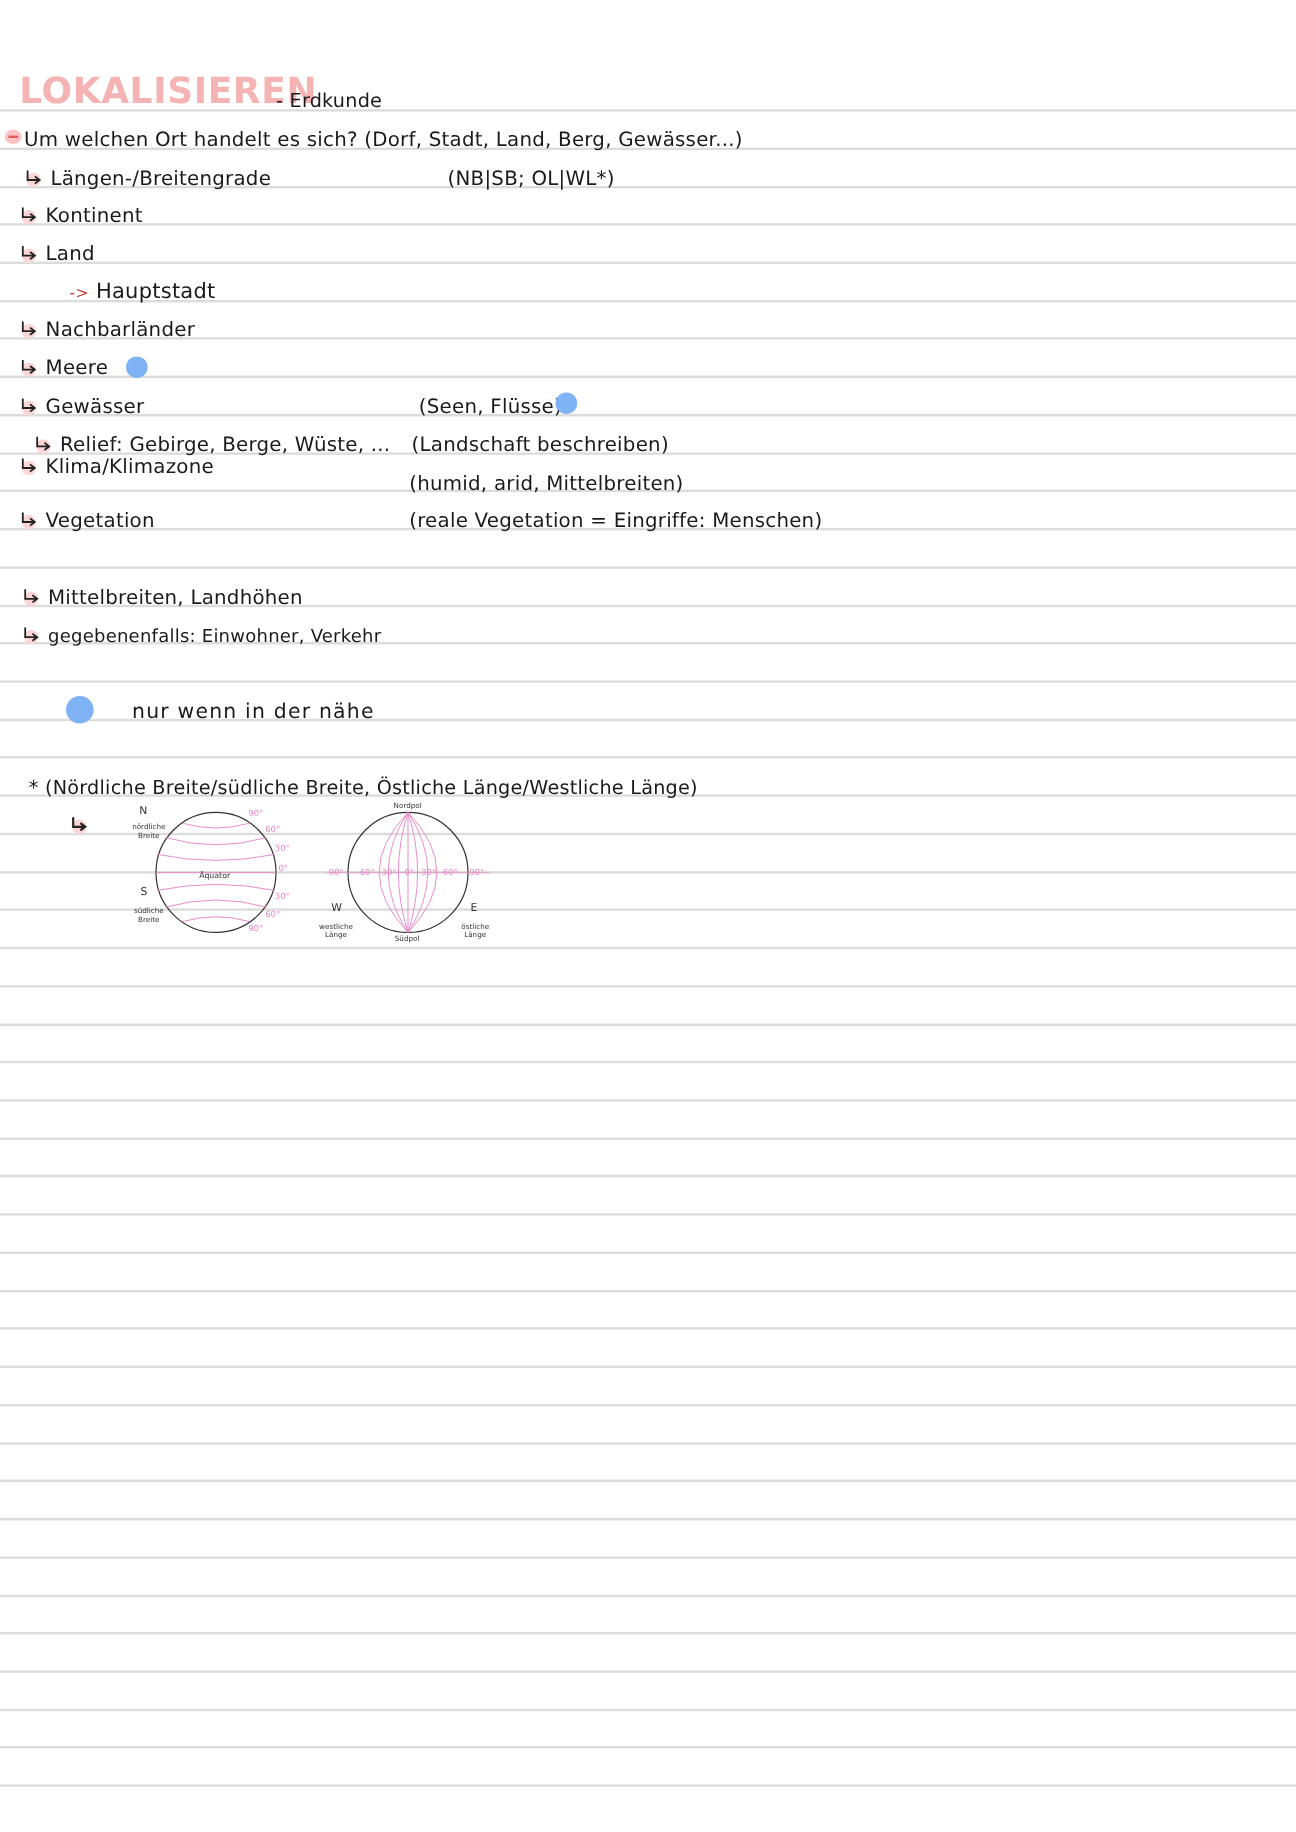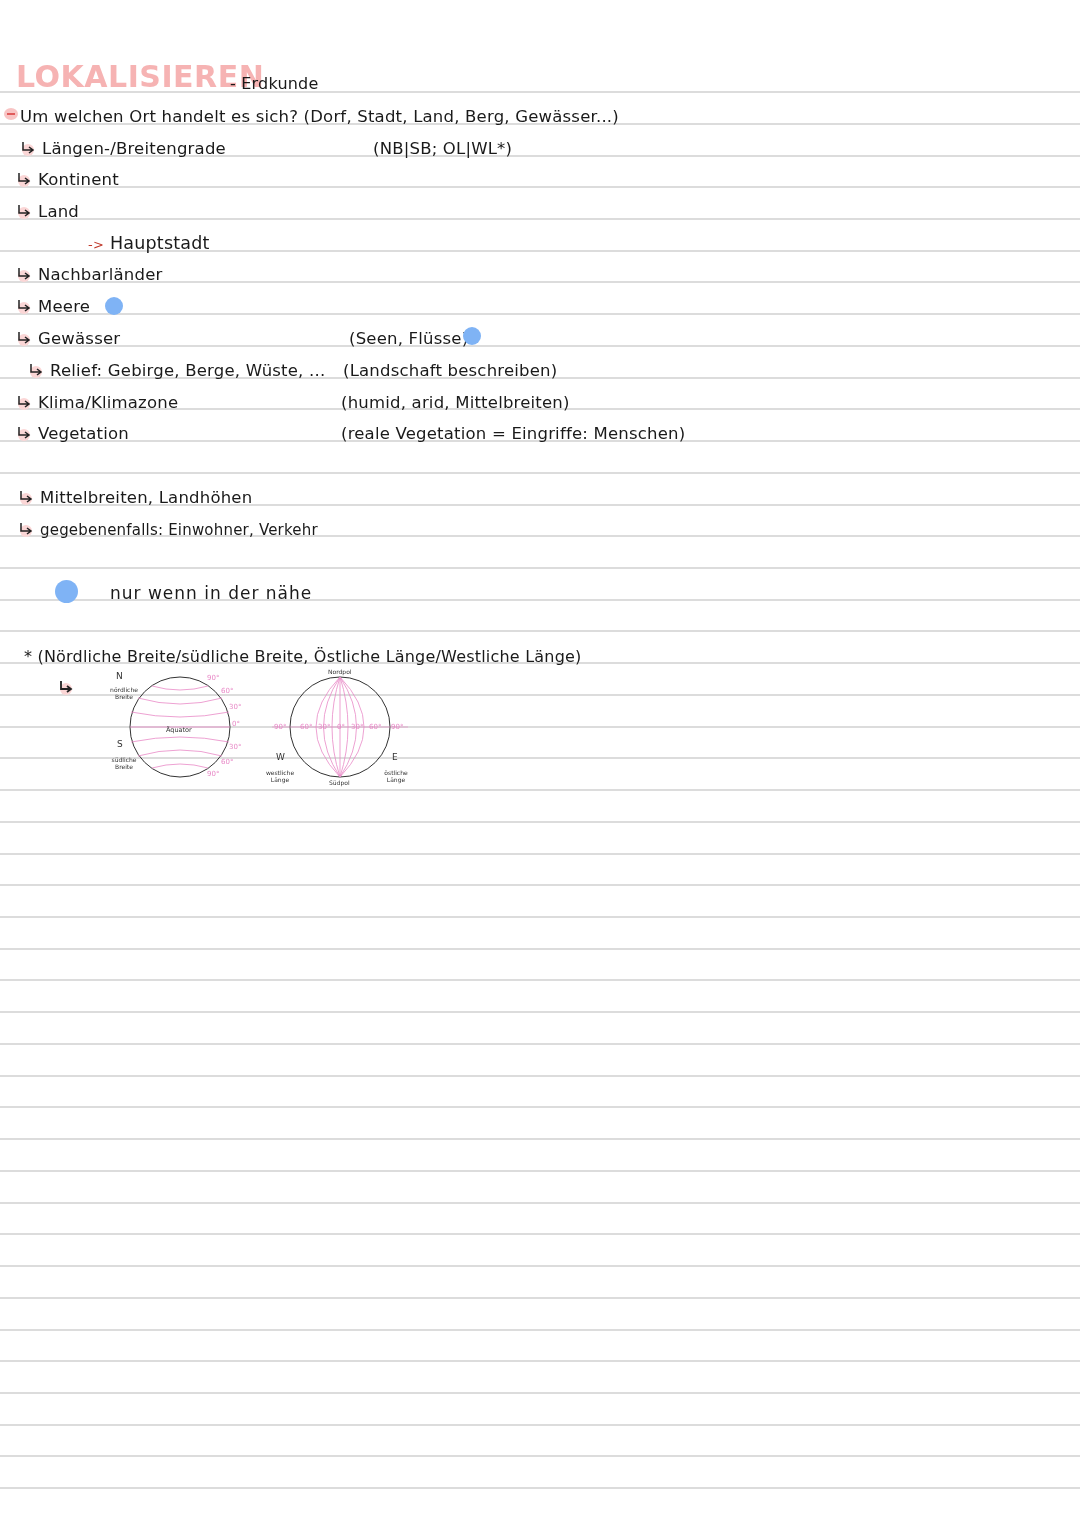--- a/index.html
+++ b/index.html
@@ -90,21 +90,21 @@
           <path d="M3 2 L3 10 L12 10 M9 7 L13 10 L9 13" fill="none" stroke="#222" stroke-width="1.5"></path>
         </svg></span><span>Kontinent</span>
   </div>
 
   <div class="txt" style="left:16px; top:202px;">
     <span class="arrow"><svg width="20" height="16">
           <path d="M3 2 L3 10 L12 10 M9 7 L13 10 L9 13" fill="none" stroke="#222" stroke-width="1.5"></path>
         </svg></span><span>Land</span>
   </div>
 
-  <div class="txt" style="left:58px; top:233px;margin-left:30px;">
+  <div class="txt" style="left:58px; top:233px;">
     <span style="color:#c0392b; font-size:13px; margin-right:6px;">-&gt;</span><span style="font-size:17.5px;">Hauptstadt</span>
   </div>
 
   <div class="txt" style="left:16px; top:265px;">
     <span class="arrow"><svg width="20" height="16">
           <path d="M3 2 L3 10 L12 10 M9 7 L13 10 L9 13" fill="none" stroke="#222" stroke-width="1.5"></path>
         </svg></span><span>Nachbarländer</span>
   </div>
 
   <div class="txt" style="left:16px; top:297px;">
@@ -122,21 +122,21 @@
   <div class="txt" style="left:349px; top:329px;">(Seen, Flüsse)</div>
   <div class="dot" style="left:463px; top:327px; width:18px; height:18px;"></div>
 
   <div class="txt" style="left:28px; top:361px;">
     <span class="arrow"><svg width="20" height="16">
           <path d="M3 2 L3 10 L12 10 M9 7 L13 10 L9 13" fill="none" stroke="#222" stroke-width="1.5"></path>
         </svg></span><span>Relief: Gebirge, Berge, Wüste, ...</span>
   </div>
   <div class="txt" style="left:343px; top:361px;">(Landschaft beschreiben)</div>
 
-  <div class="txt" style="left:16px; top:393px;text-align:right;">
+  <div class="txt" style="left:16px; top:379px;text-align:right;">
     <span class="arrow"><svg width="20" height="16">
           <path d="M3 2 L3 10 L12 10 M9 7 L13 10 L9 13" fill="none" stroke="#222" stroke-width="1.5"></path>
         </svg></span><span>Klima/Klimazone</span>
   </div>
   <div class="txt" style="left:341px; top:393px;">(humid, arid, Mittelbreiten)</div>
 
   <div class="txt" style="left:16px; top:424px;">
     <span class="arrow"><svg width="20" height="16">
           <path d="M3 2 L3 10 L12 10 M9 7 L13 10 L9 13" fill="none" stroke="#222" stroke-width="1.5"></path>
         </svg></span><span>Vegetation</span>

